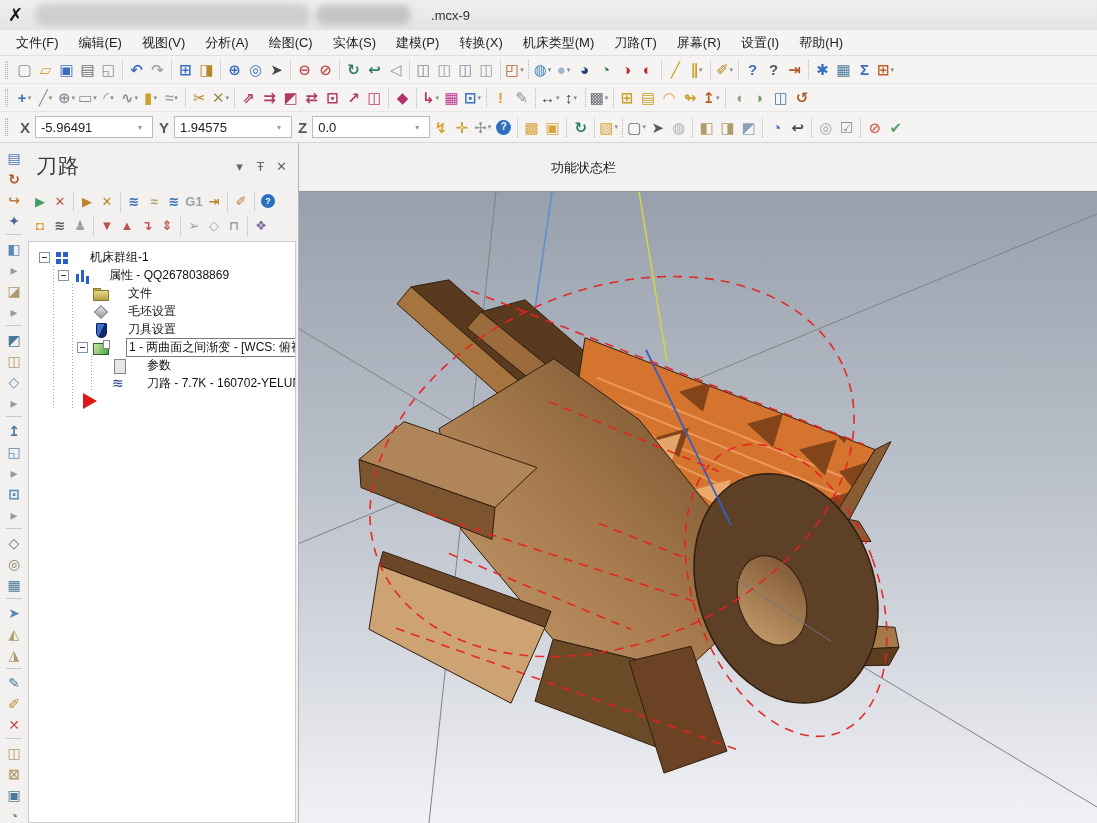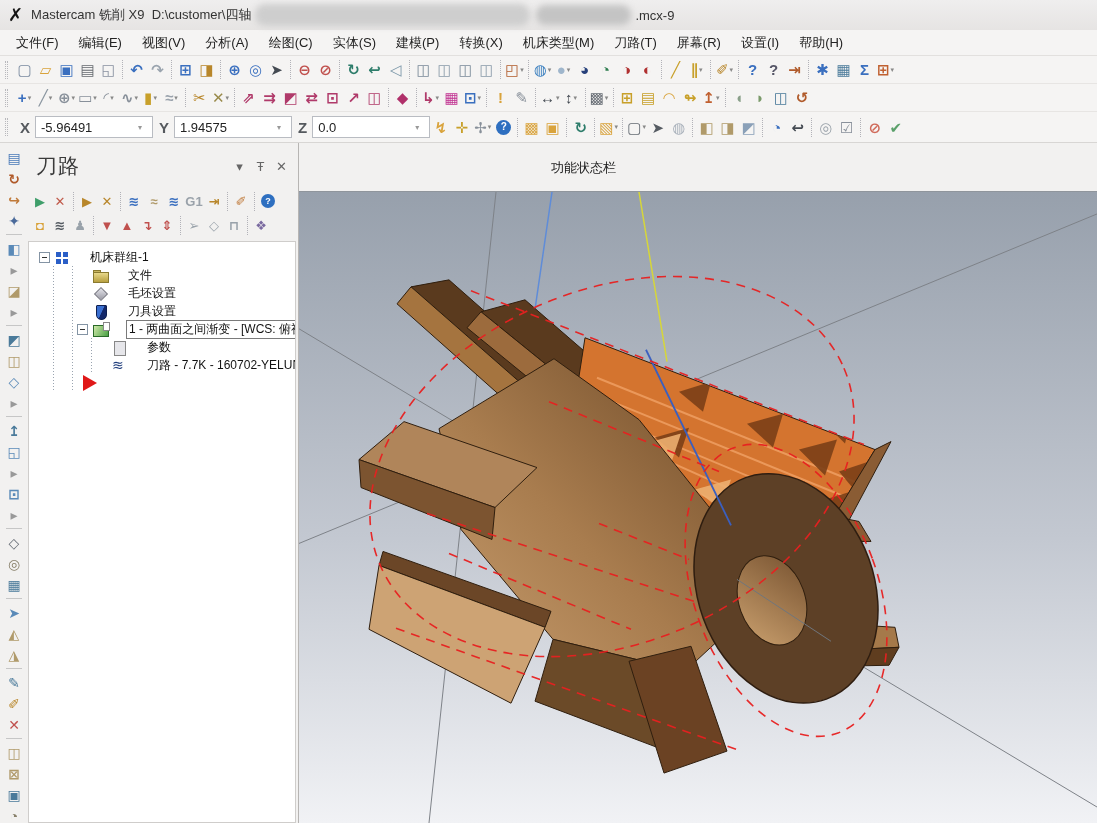--- a/index.html
+++ b/index.html
@@ -6,21 +6,21 @@
   html,body { width:1097px; height:823px; overflow:hidden; }
   body { font-family:"Liberation Sans","DejaVu Sans",sans-serif; font-size:13px; color:#222; background:#f2f1f0; cursor:default; }
   .app { width:1097px; height:823px; display:flex; flex-direction:column; background:#f2f1f0; }
 
   
   .titlebar { height:30px; background:linear-gradient(#efeeee,#e6e4e3); display:flex; align-items:center; padding:0 8px; position:relative; flex:none; }
   .applogo { font-size:18px; font-weight:bold; font-style:italic; color:#141414; margin-right:8px; line-height:1; }
   .title-text { font-size:13px; color:#333; white-space:pre; }
   .blur1 { width:275px; height:22px; background:#cecece; border-radius:10px; filter:blur(3px); margin-left:4px; }
   .blur2 { width:95px; height:20px; background:#c4c4c4; border-radius:9px; filter:blur(3px); margin-left:6px; }
-  .title-suffix { font-size:13px; color:#333; margin-left:4px; }
+  .title-suffix { font-size:13px; color:#333; margin-left:20px; }
 
   
   .menubar { height:26px; background:#f5f4f3; display:flex; align-items:center; padding:0 6px; border-bottom:1px solid #e2e0de; flex:none; }
   .menu-item { padding:3px 10px; font-size:13px; color:#222; white-space:nowrap; }
 
   
   .toolbar { height:28px; background:#f5f4f3; display:flex; align-items:center; padding:0 2px; border-bottom:1px solid #e7e5e3; flex:none; overflow:hidden; white-space:nowrap; }
   .grip { width:3px; height:18px; border-left:1px dotted #b8b8bc; border-right:1px dotted #b8b8bc; margin:0 6px 0 3px; flex:none; }
   .tbi { height:26px; min-width:21px; display:inline-flex; align-items:center; justify-content:center; flex:none; padding:0 1px; }
   .tbi .g { font-size:15px; line-height:1; font-weight:bold; }
@@ -86,21 +86,20 @@
   .viewport { flex:1; min-height:0; border-top:1px solid #8f959c; position:relative; }
   .viewport svg { display:block; width:100%; height:100%; }
 </style>
 </head>
 <body>
 
 <div class="app">
 
   <div class="titlebar">
     <span class="applogo">✗</span>
-    <span class="title-text">Mastercam 铣削 X9  D:\customer\四轴</span>
     <span class="blur1"></span>
     <span class="blur2"></span>
     <span class="title-suffix">.mcx-9</span>
   </div>
 
   <div class="menubar">
       <span class="menu-item">文件(F)</span>
       <span class="menu-item">编辑(E)</span>
       <span class="menu-item">视图(V)</span>
       <span class="menu-item">分析(A)</span>
@@ -546,20 +545,26 @@
           <span class="tsep"></span>
           <span class="tbi">
             <span class="g" style="color: rgb(122, 106, 160);">❖</span>
           </span>
         </div>
       <div class="tree">
           <div class="trow">
             <span class="exp"></span>
             <span class="ti ti-machine-group"></span>
             <span class="tlabel">机床群组-1</span>
+          </div>
+          <div class="trow">
+            <span class="gd"></span>
+            <span class="exp"></span>
+            <span class="ti ti-properties"></span>
+            <span class="tlabel">属性 - QQ2678038869</span>
           </div>
           <div class="trow">
             <span class="gd"></span>
             <span class="gd"></span>
             <span class="tspc"></span>
             <span class="ti ti-files-folder"></span>
             <span class="tlabel">文件</span>
           </div>
           <div class="trow">
             <span class="gd"></span>

